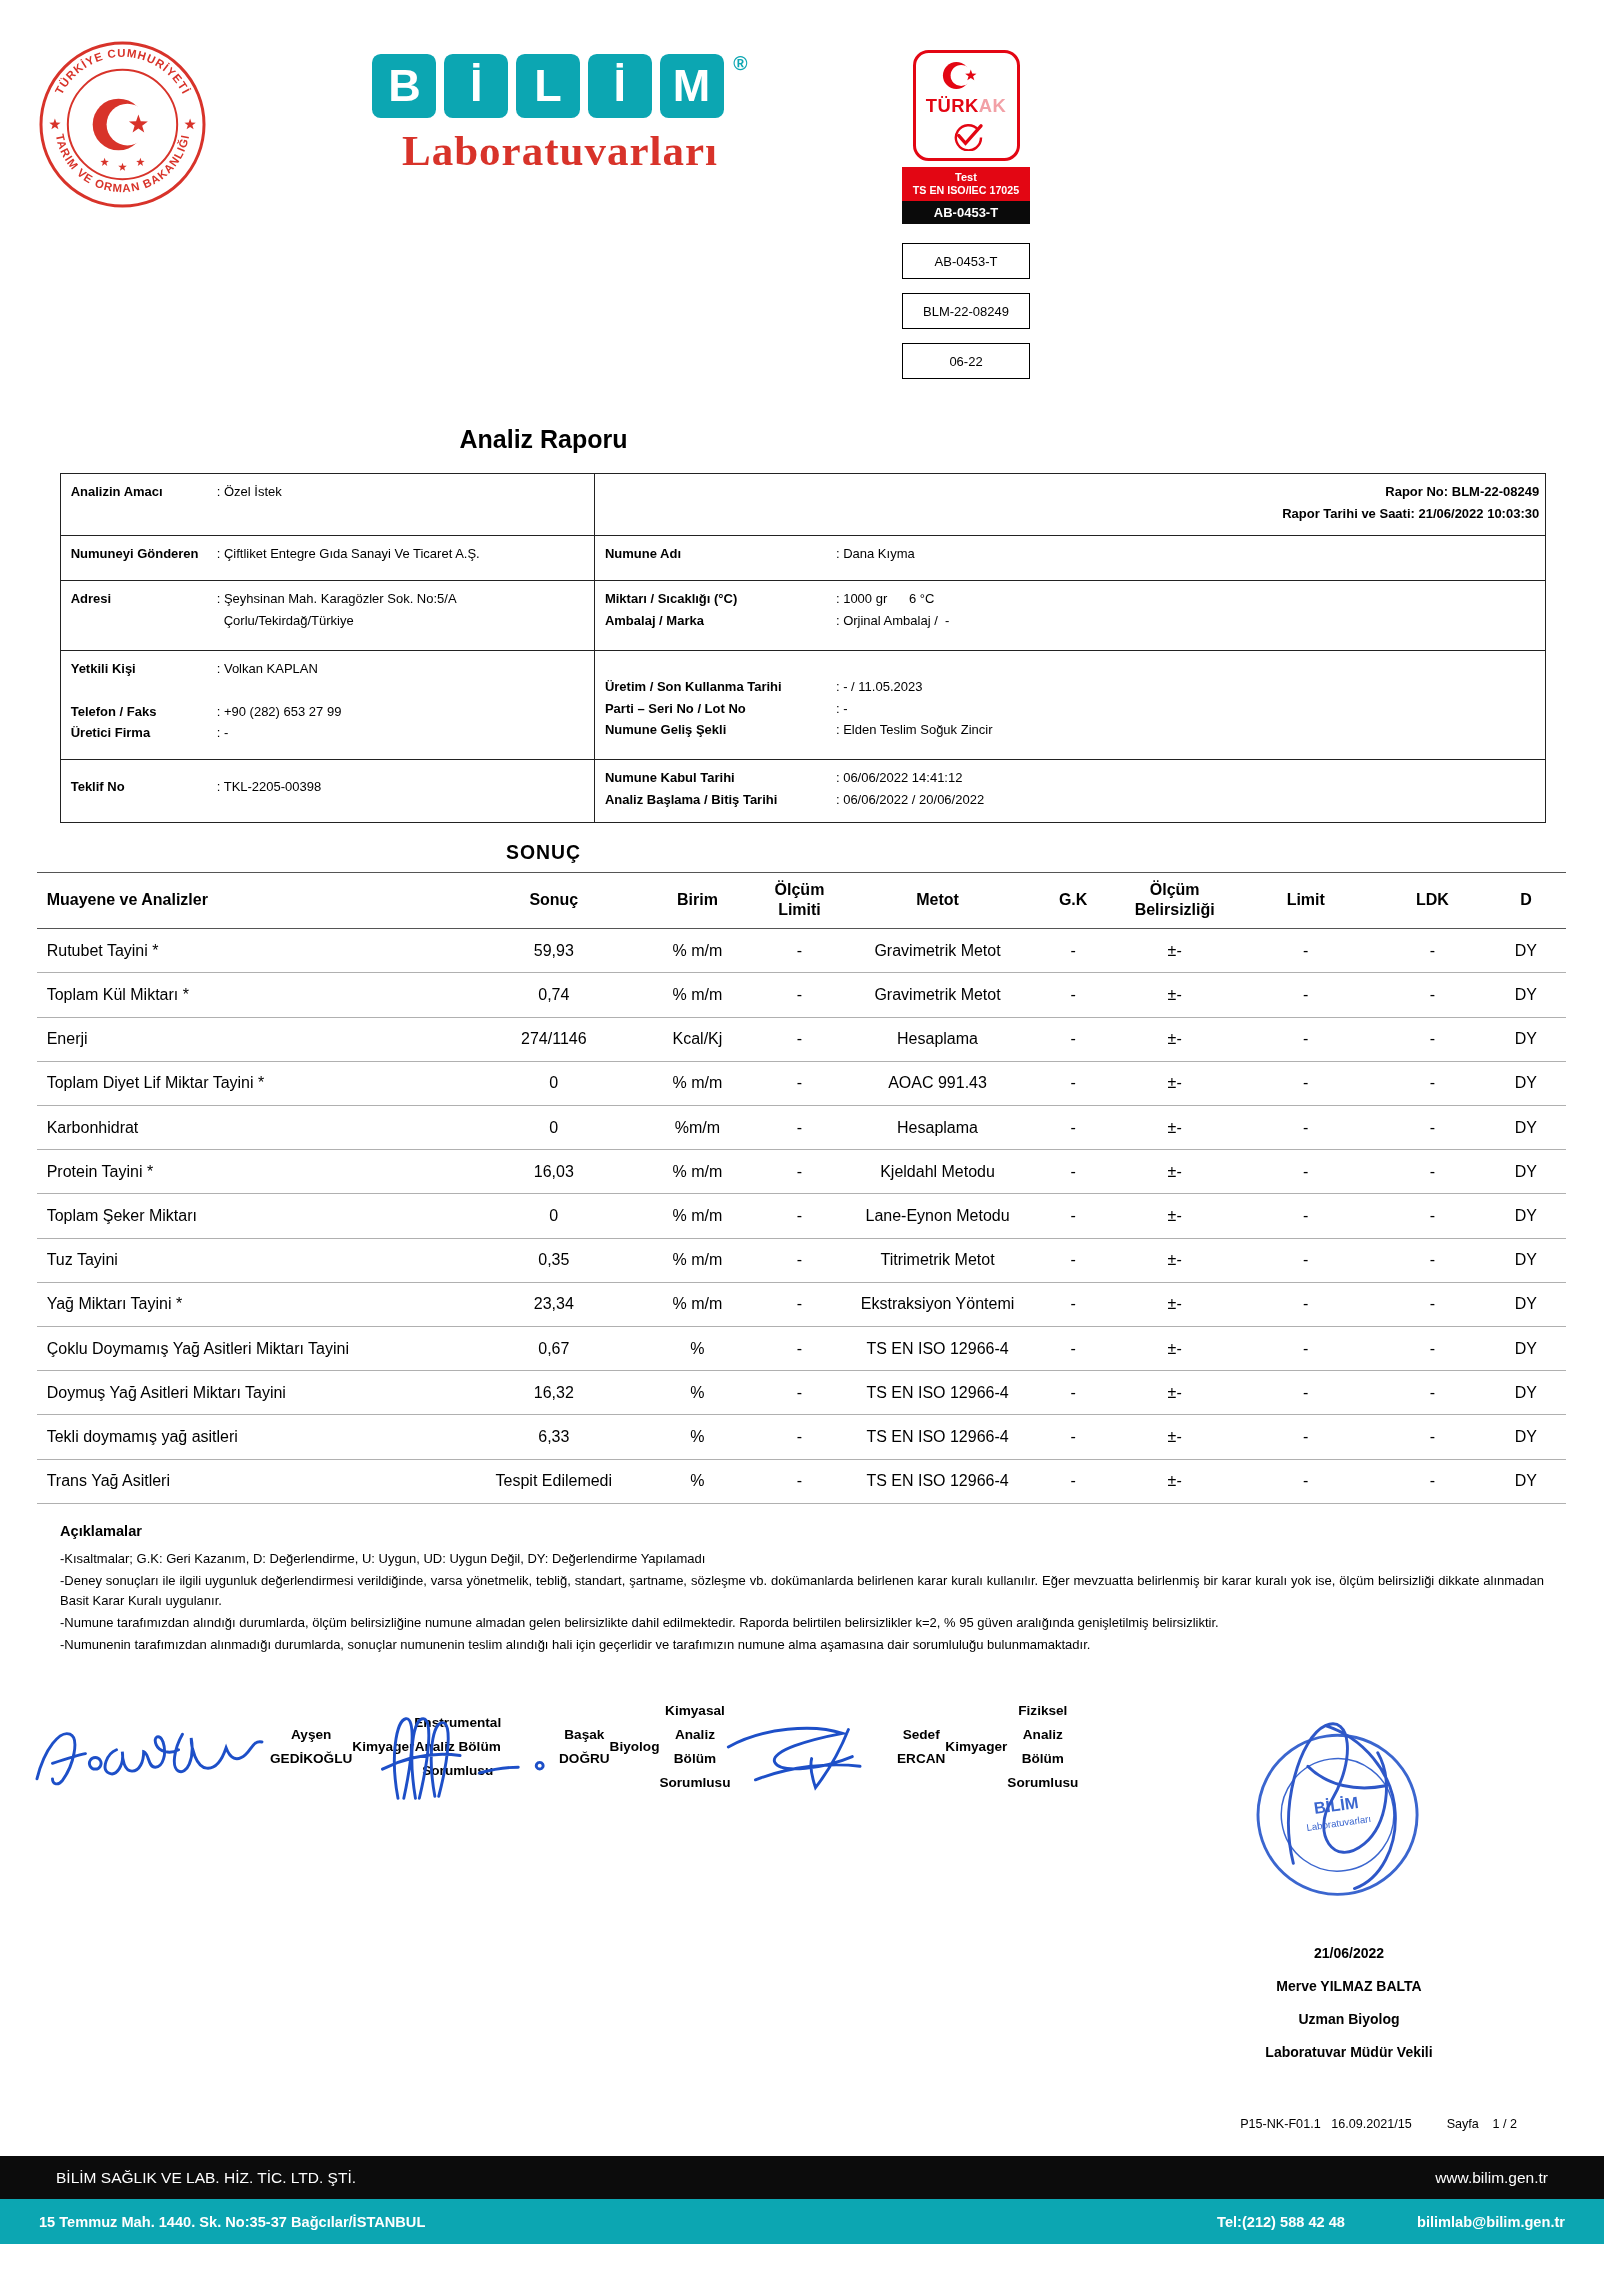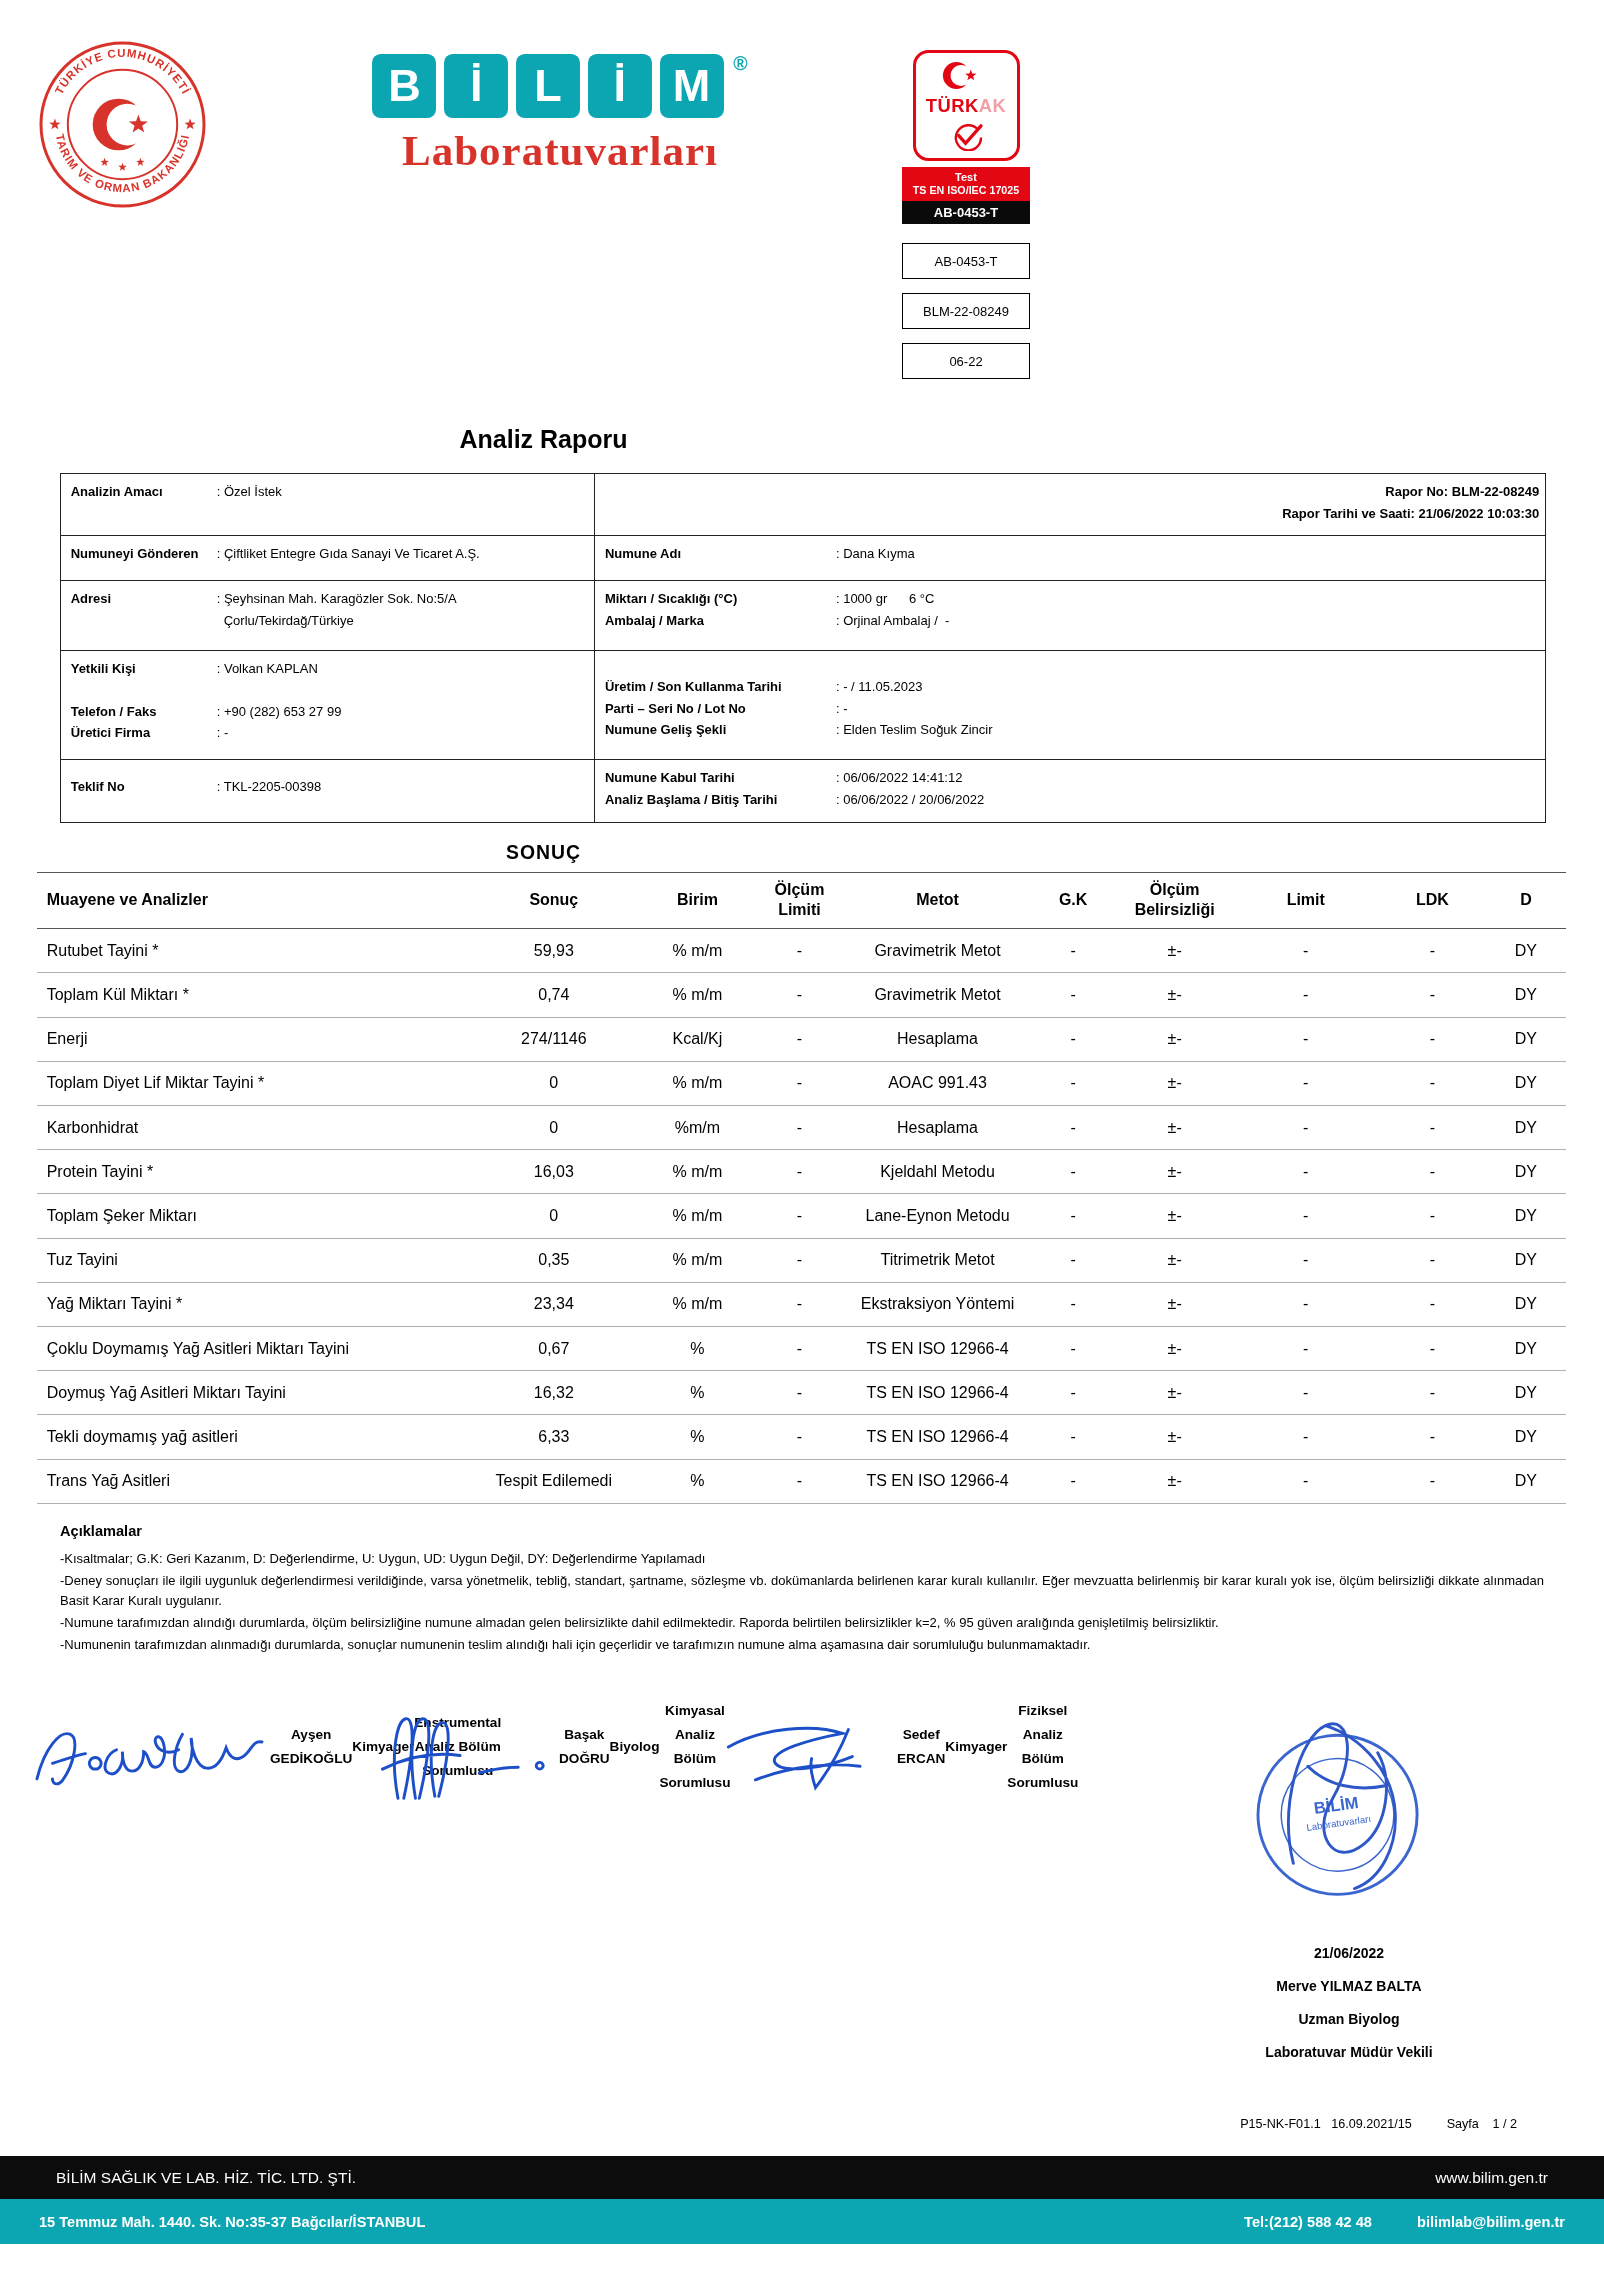--- a/index.html
+++ b/index.html
@@ -74,21 +74,21 @@
   .stamp{position:absolute;left:1240px;top:1708px}
   .approval{position:absolute;left:1189px;top:1937px;width:320px;text-align:center}
   .approval div{font-size:14px;font-weight:bold;line-height:2.35}
 
   
   .docline{position:absolute;top:2117px;right:87px;font-size:12.6px;display:flex;gap:35px;align-items:baseline}
   .docline .code{white-space:pre}
   .docline .pg{display:flex;gap:13.6px}
   .bar-black{position:absolute;left:0;top:2156px;width:100%;height:43px;background:#0c0c0c;color:#fff;display:flex;justify-content:space-between;align-items:center;padding:0 56px;font-size:15.5px;font-weight:normal}
   .bar-teal{position:absolute;left:0;top:2199px;width:100%;height:45px;background:#0CA6B2;color:#fff;display:flex;justify-content:space-between;align-items:center;padding:0 39px;font-size:14.6px;font-weight:bold}
-  .bar-teal .contact{display:flex;gap:45px}
+  .bar-teal .contact{display:flex;gap:72px}
 </style>
 </head>
 <body>
 
 <div class="page">
 
   <div class="emblem">
     <svg width="167" height="167" viewBox="0 0 168 168">
       <defs>
         <polygon id="star5" points="0,-10 2.35,-3.24 9.51,-3.09 3.8,1.24 5.88,8.09 0,4 -5.88,8.09 -3.8,1.24 -9.51,-3.09 -2.35,-3.24"></polygon>

